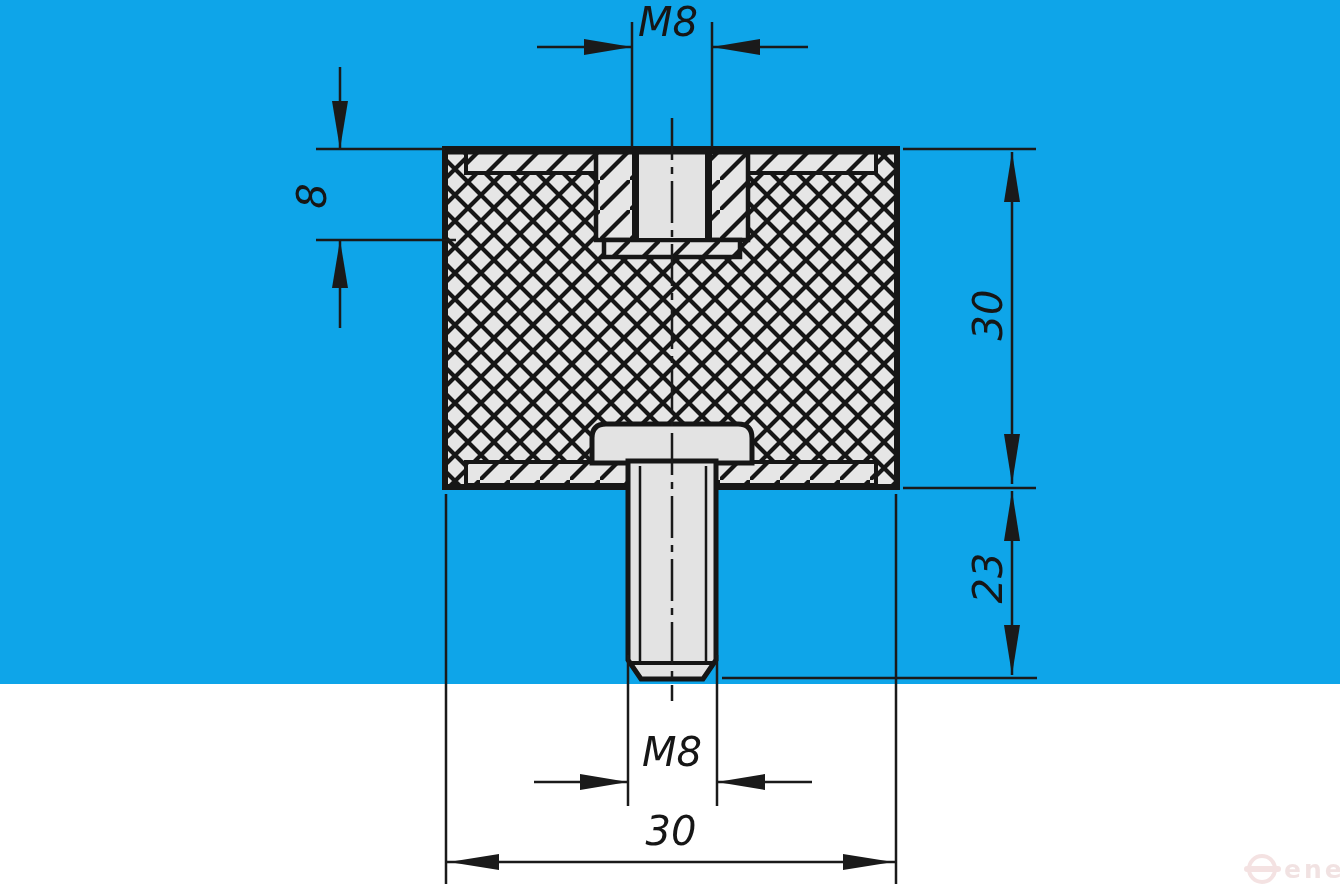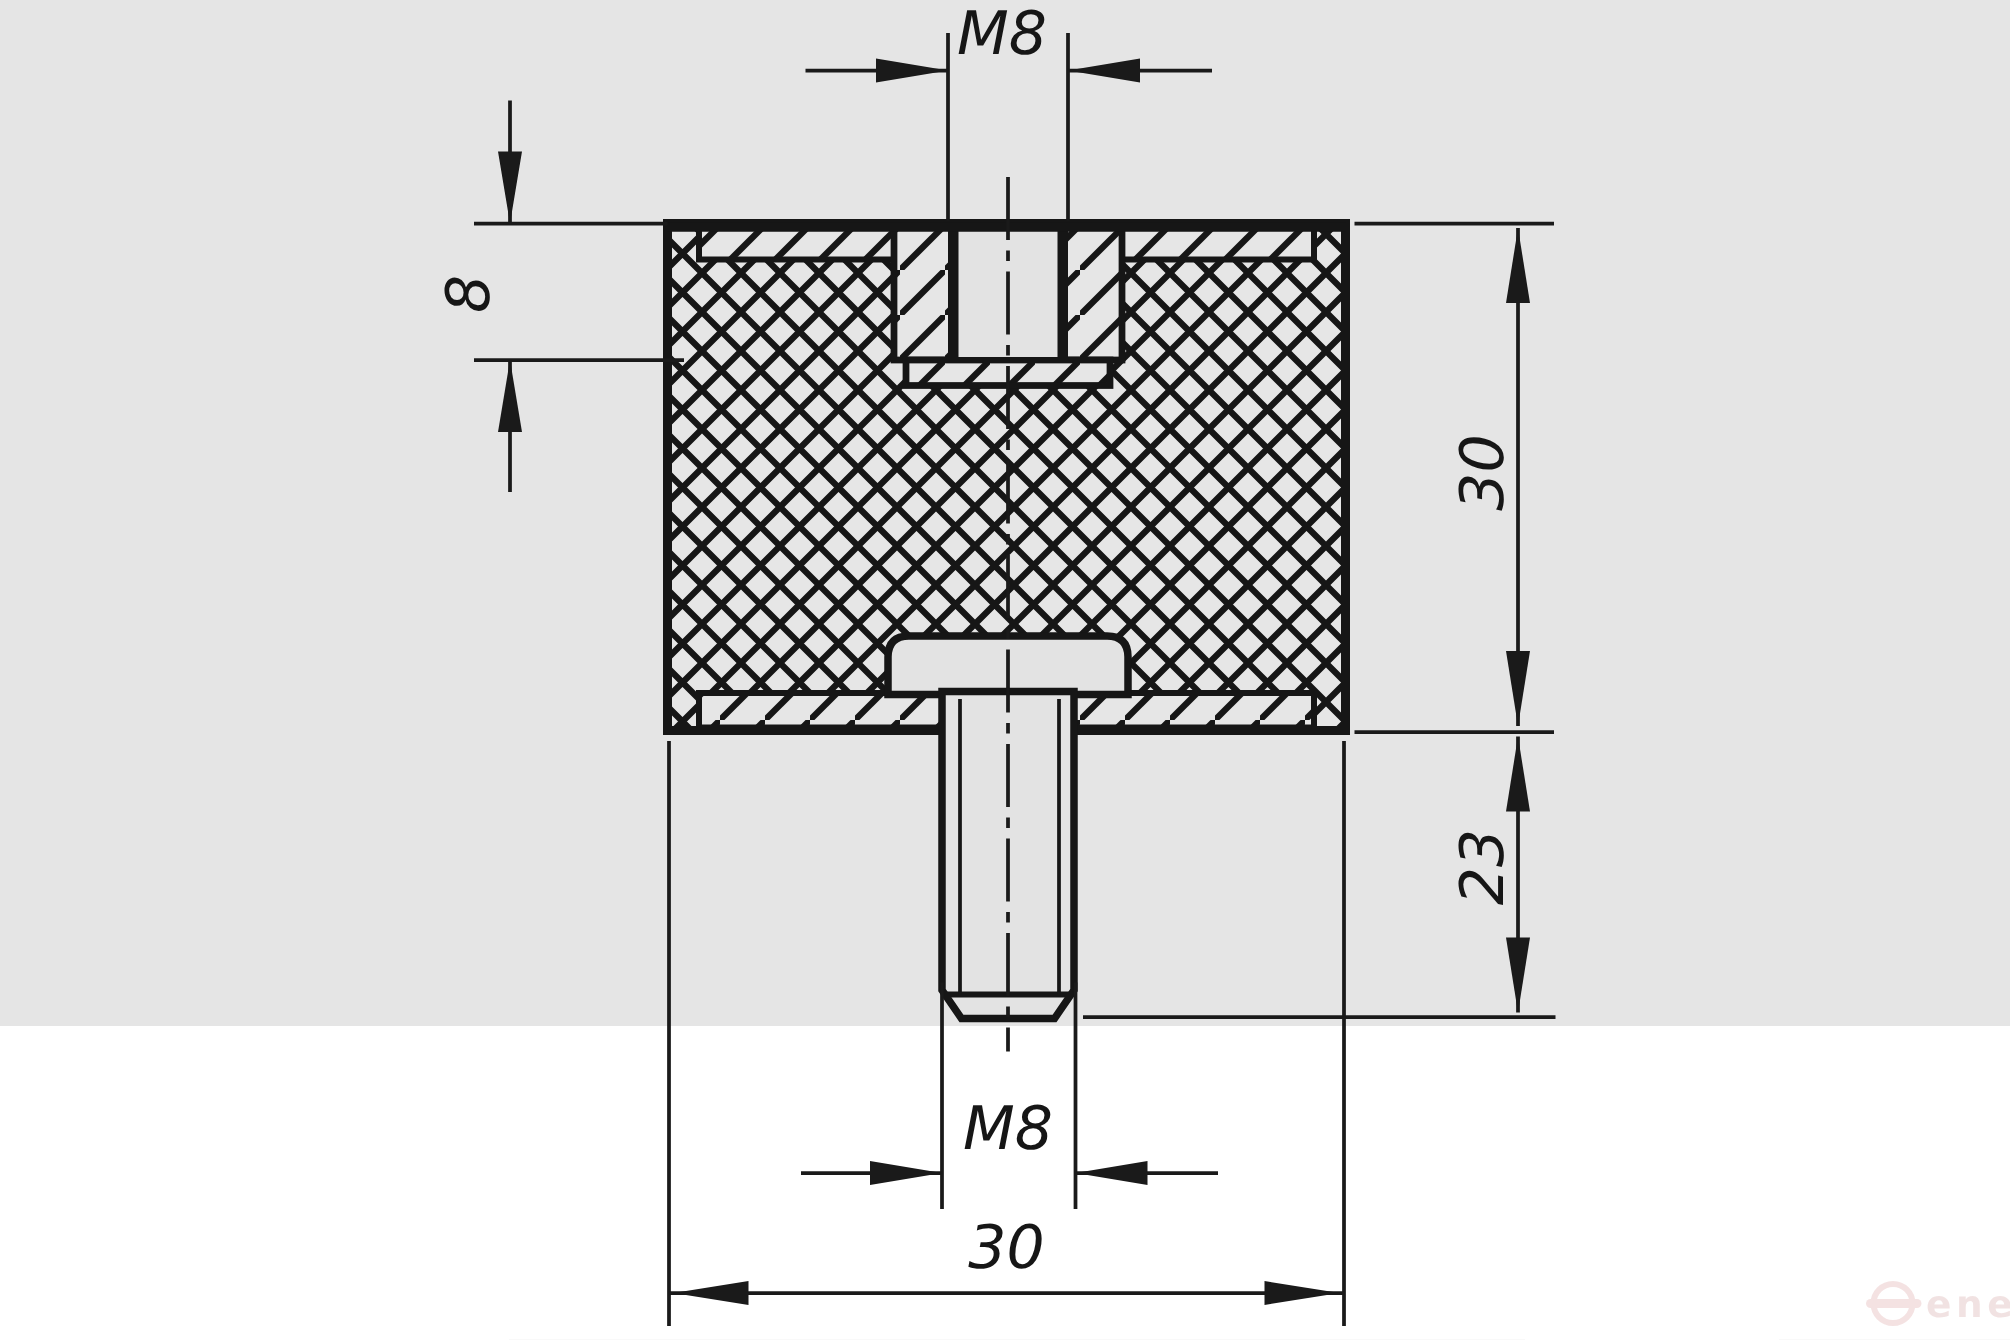--- a/index.html
+++ b/index.html
@@ -8,21 +8,21 @@
     background: #ffffff;
     width: 1340px;
     height: 893px;
     overflow: hidden;
     font-family: "DejaVu Sans", "Liberation Sans", sans-serif;
   }
   .canvas {
     position: relative;
     width: 1340px;
     height: 684px;
-    background: #e5e5e5;
+    background: #0ea5e9;
   }
   svg { display: block; }
   .dim-text {
     font-family: "DejaVu Sans", "Liberation Sans", sans-serif;
     font-style: italic;
     fill: #161616;
   }
   .wm-text {
     font-family: "DejaVu Sans", "Liberation Sans", sans-serif;
     font-weight: bold;

